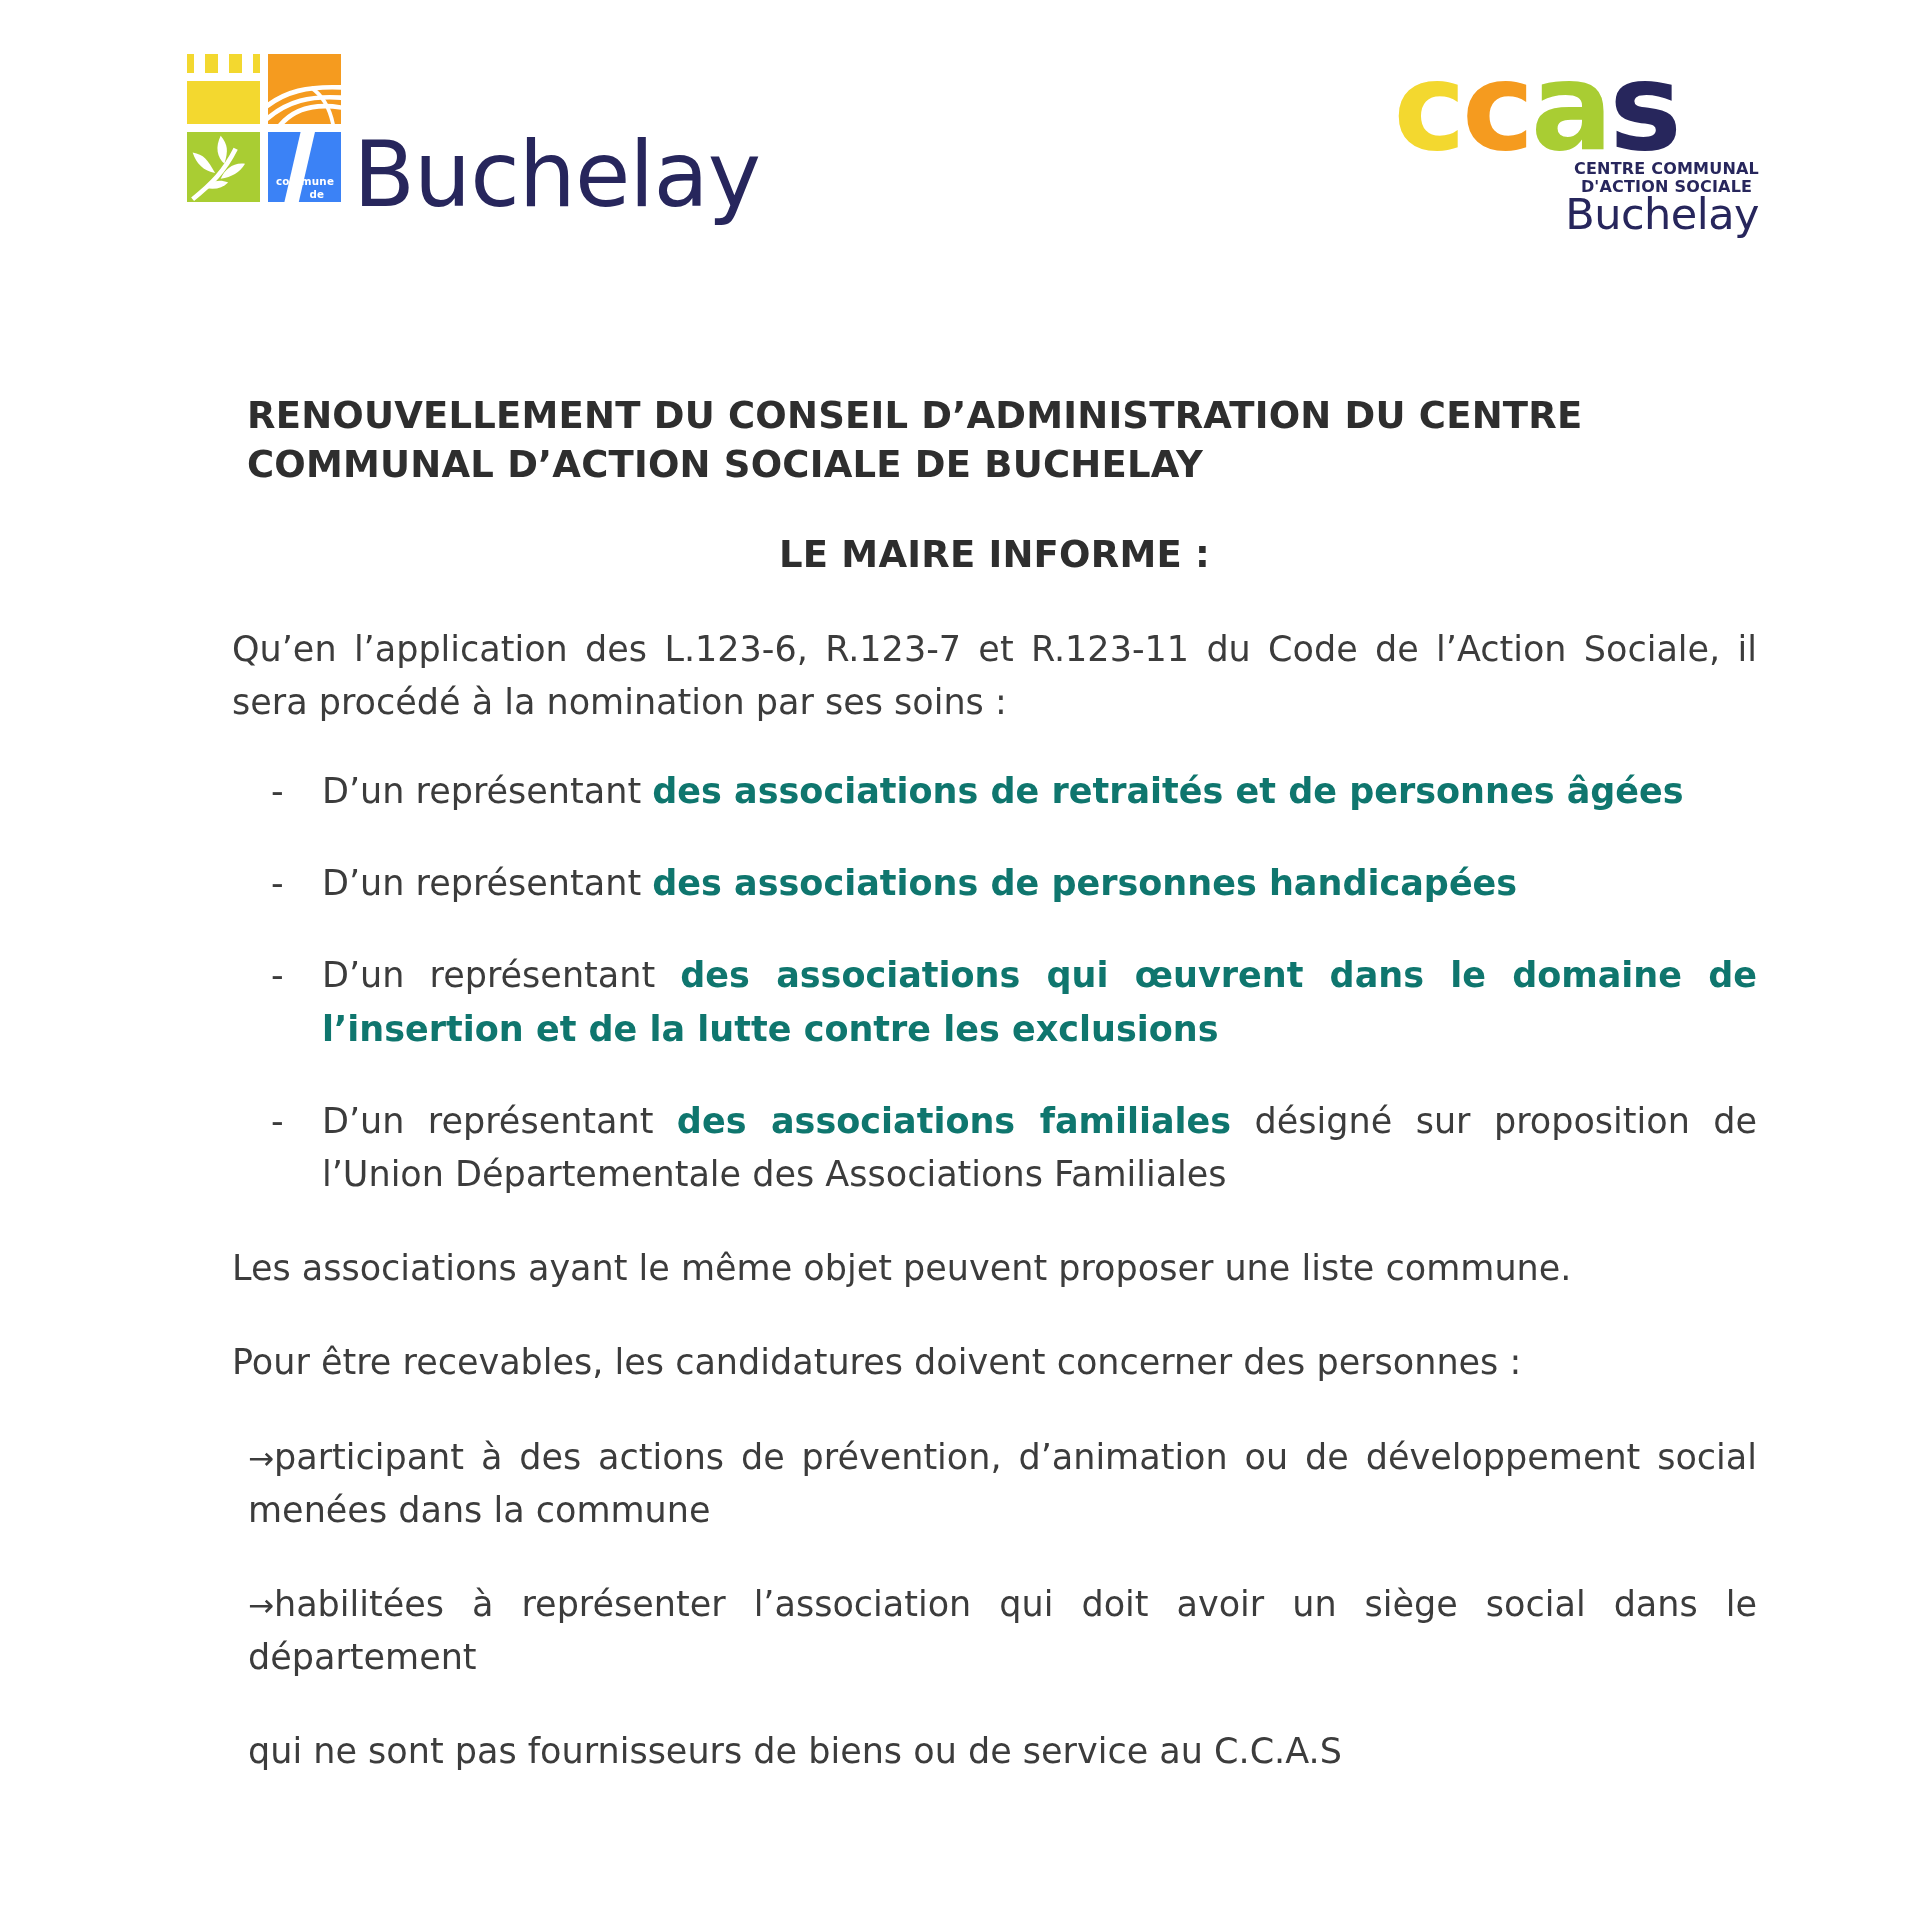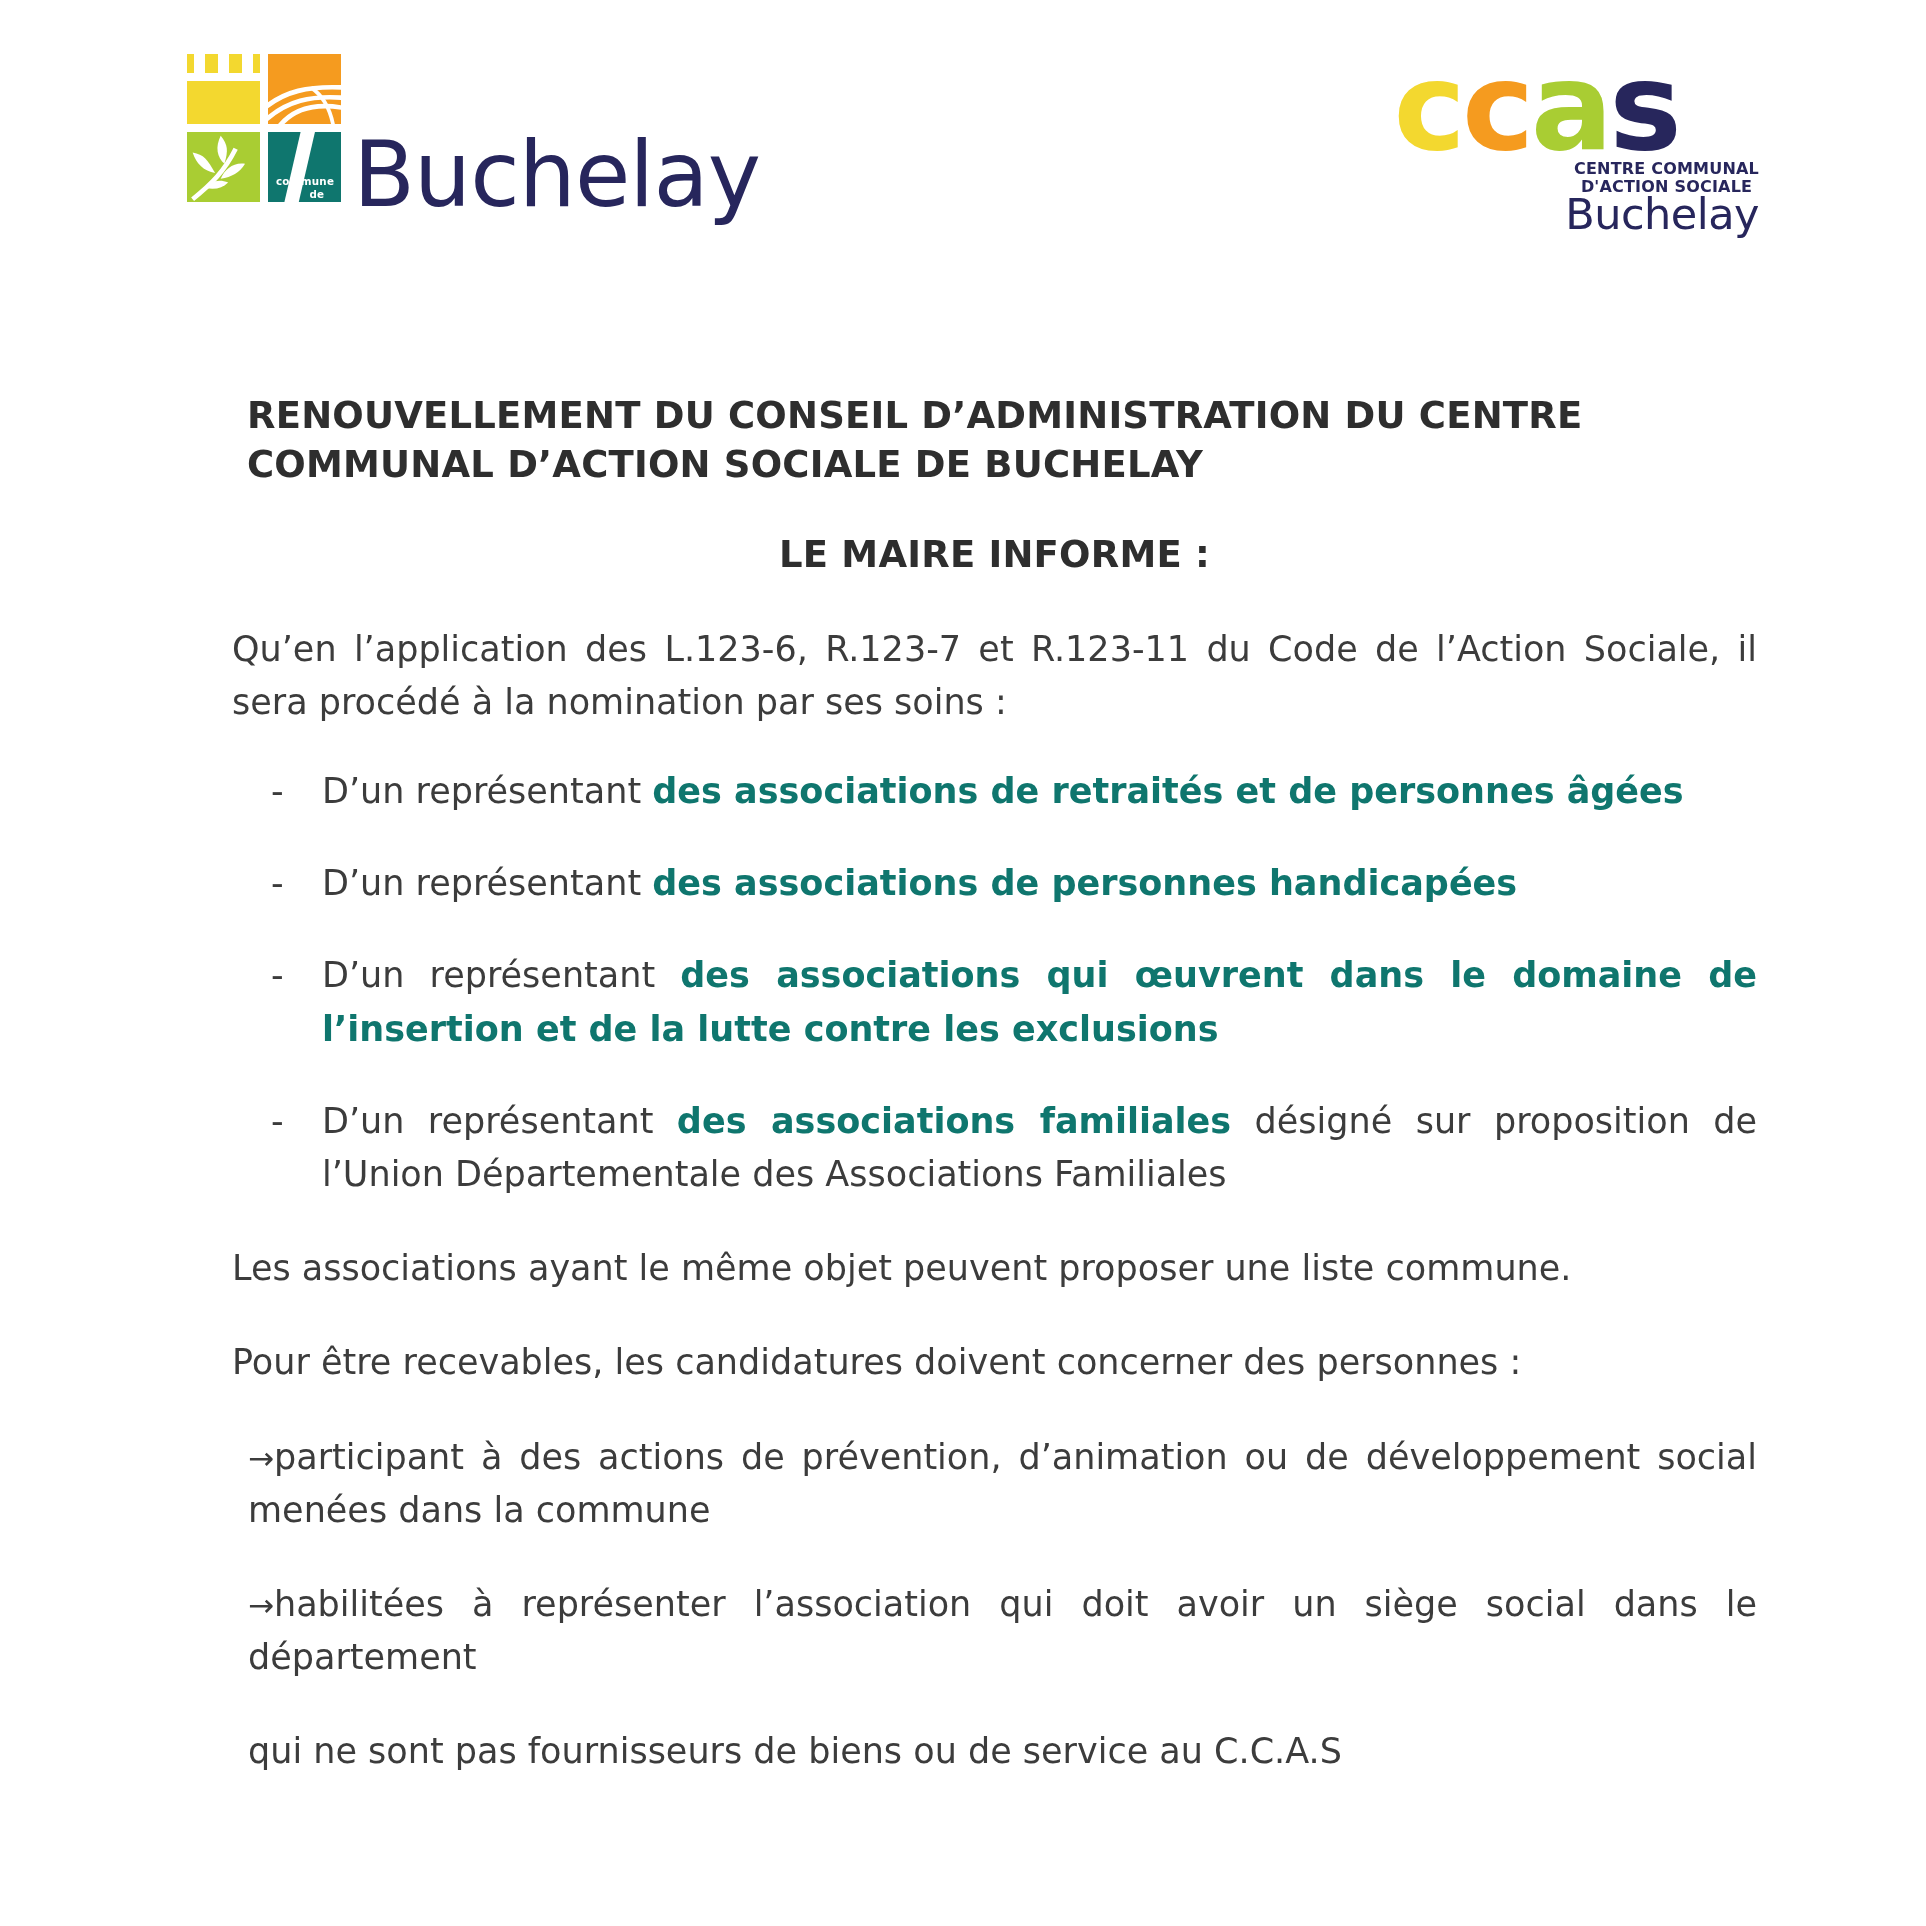--- a/index.html
+++ b/index.html
@@ -49,21 +49,21 @@
     width: 155px;
     height: 149px;
   }
   .tile {
     position: relative;
     overflow: hidden;
   }
   .tile-yellow  { background: #f3d82f; }
   .tile-orange  { background: #f59b1f; }
   .tile-green   { background: #a9cd33; }
-  .tile-navy    { background: #0f766e; }
+  .tile-navy    { background: #3b82f6; }
 
   
   .crenel {
     position: absolute;
     background: #ffffff;
   }
   .crenel-bar { left: 0; top: 19px; width: 73px; height: 8.4px; }
   .crenel-n1 { left: 6.6px;  top: 0;  width: 11.2px; height: 20.6px; }
   .crenel-n2 { left: 31px; top: 0;  width: 11.2px; height: 20.6px; }
   .crenel-n3 { left: 55px; top: 0;  width: 11.2px; height: 20.6px; }

